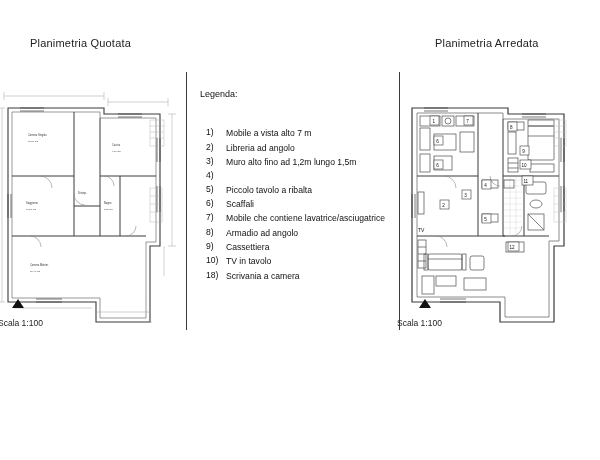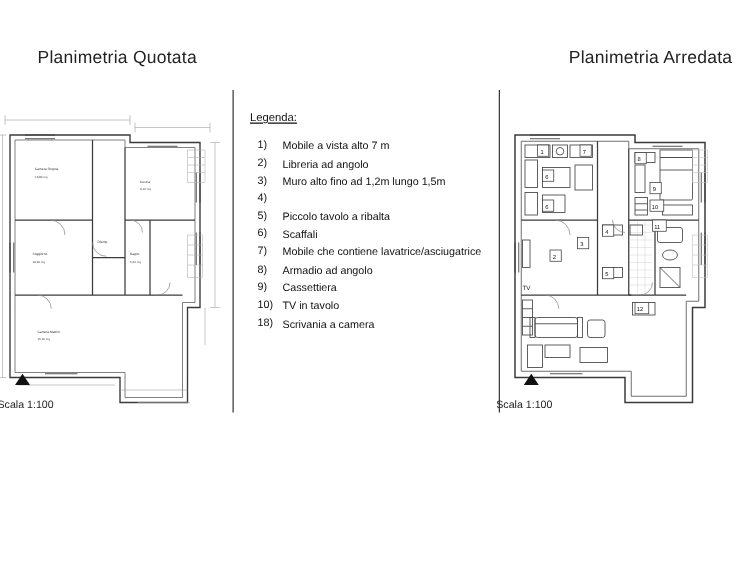--- a/index.html
+++ b/index.html
@@ -17,27 +17,27 @@
   }
   .sheet {
     position: absolute;
     left: 0; top: 0;
     width: 600px; height: 460px;
   }
 
   
   .plan-title {
     position: absolute;
-    font-size: 14px;
+    font-size: 11px;
     letter-spacing: .2px;
     color: #222;
     white-space: nowrap;
   }
   #title-left  { left: 30px;  top: 37px; }
-  #title-right { left: 455px; top: 37px; text-align: right; }
+  #title-right { left: 435px; top: 37px; text-align: right; }
 
   .scale-label {
     position: absolute;
     font-size: 8.5px;
     color: #222;
     white-space: nowrap;
   }
   #scale-left  { left: -2px;  top: 318px; }
   #scale-right { left: 397px; top: 318px; }
 
@@ -55,22 +55,21 @@
     position: absolute;
     left: 200px;
     top: 90px;
     width: 196px;
     font-size: 8.6px;
     line-height: 1.05;
     color: #111;
   }
   .legend-title {
     font-size: 9px;
-    margin-bottom: 12px;
-    text-decoration: underline;
+    margin-bottom: 29px;
   }
   .legend-row {
     display: flex;
     align-items: flex-start;
     margin-bottom: 4.2px;
   }
   .legend-num {
     width: 26px;
     flex: 0 0 26px;
     text-align: left;

